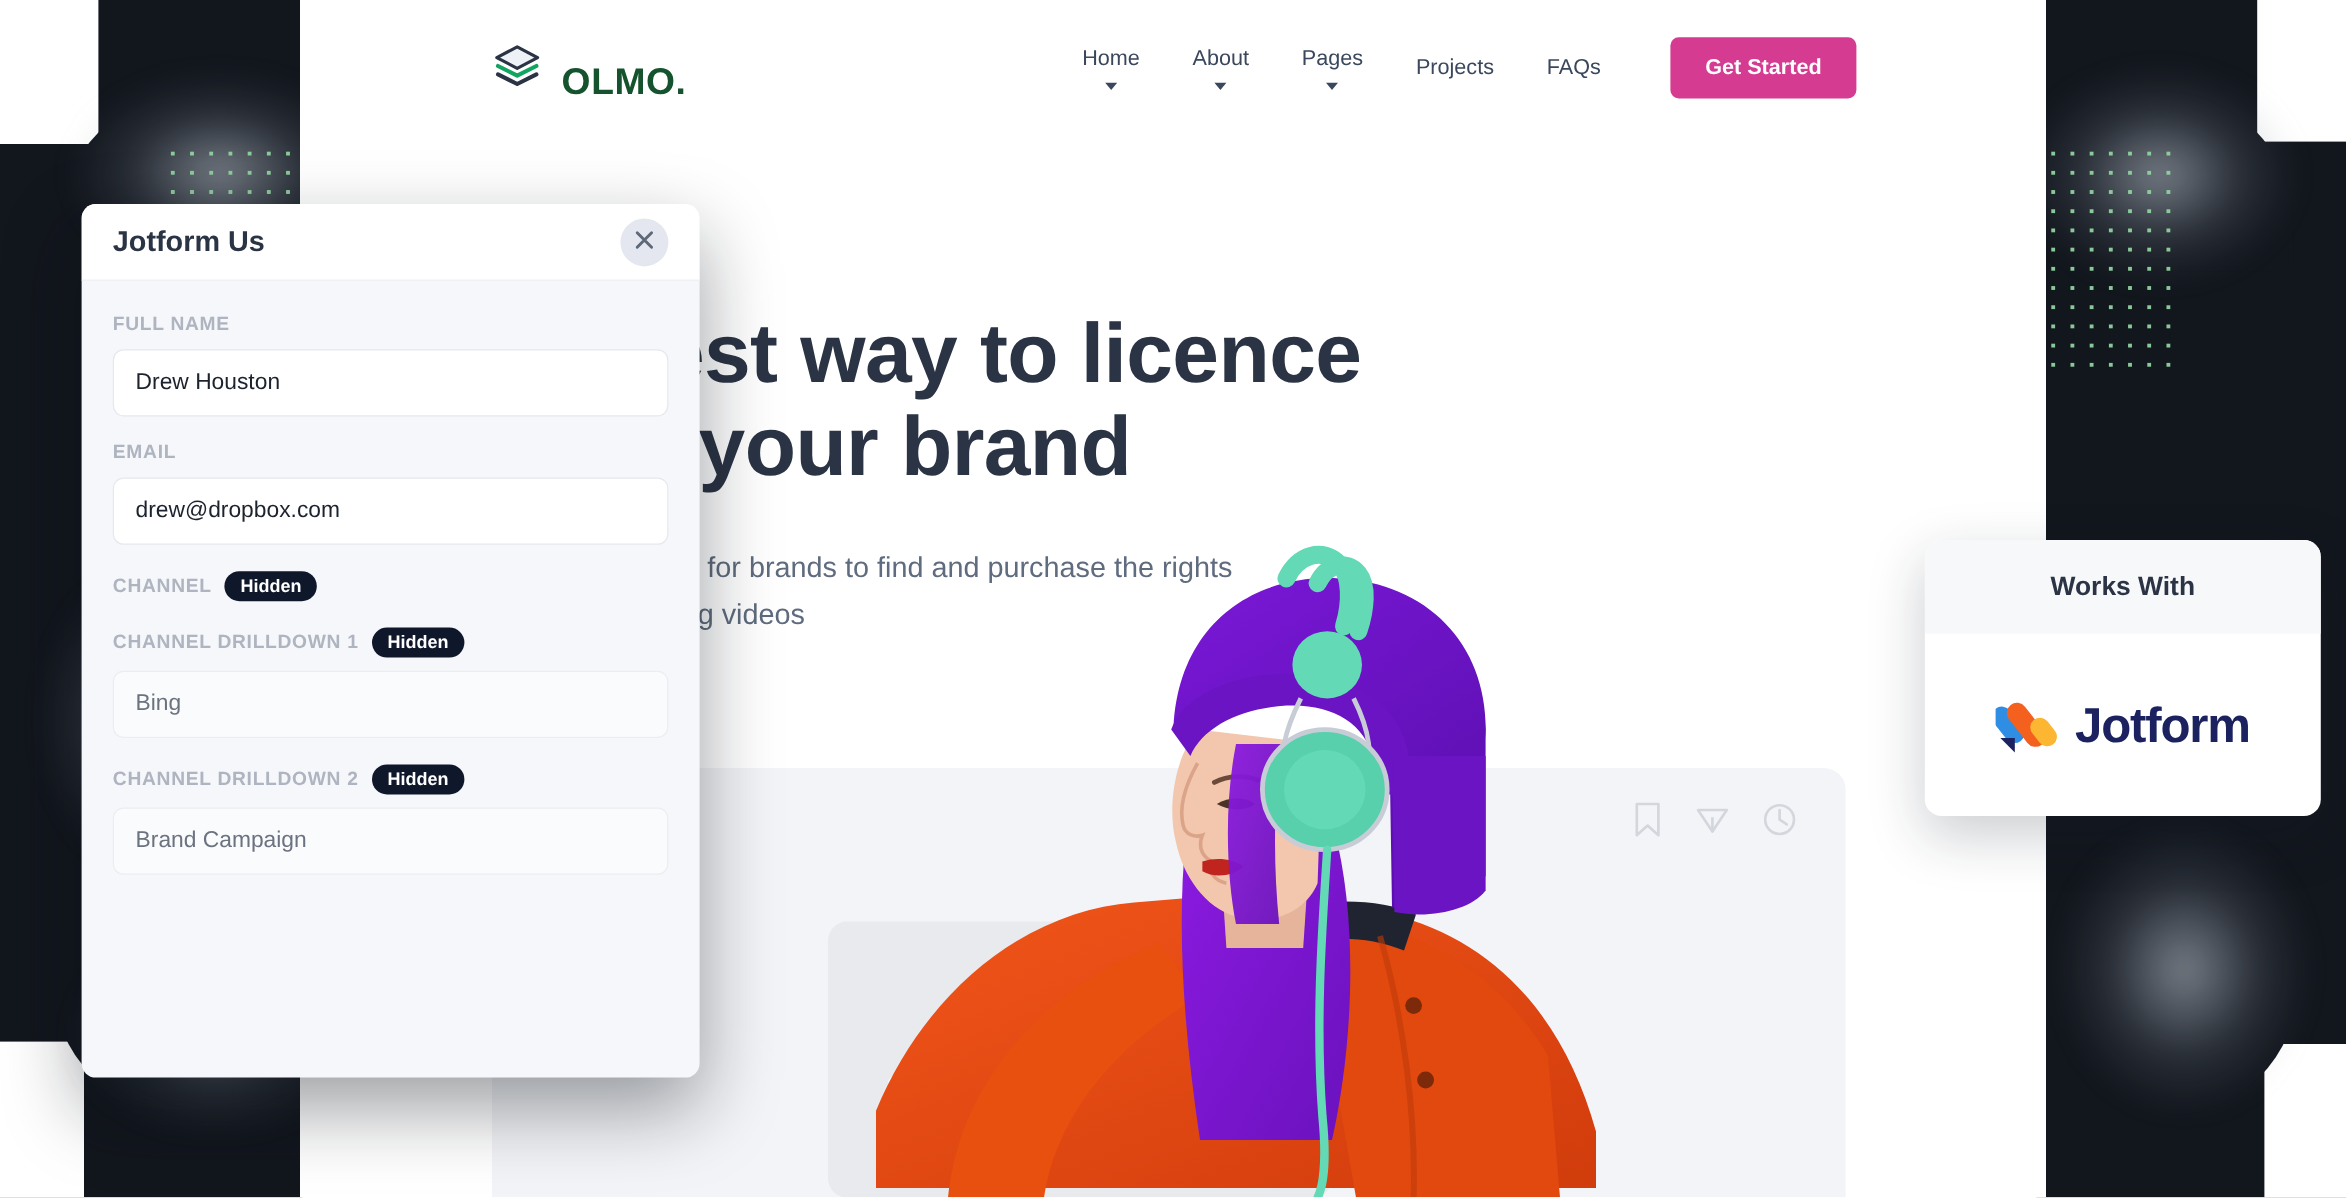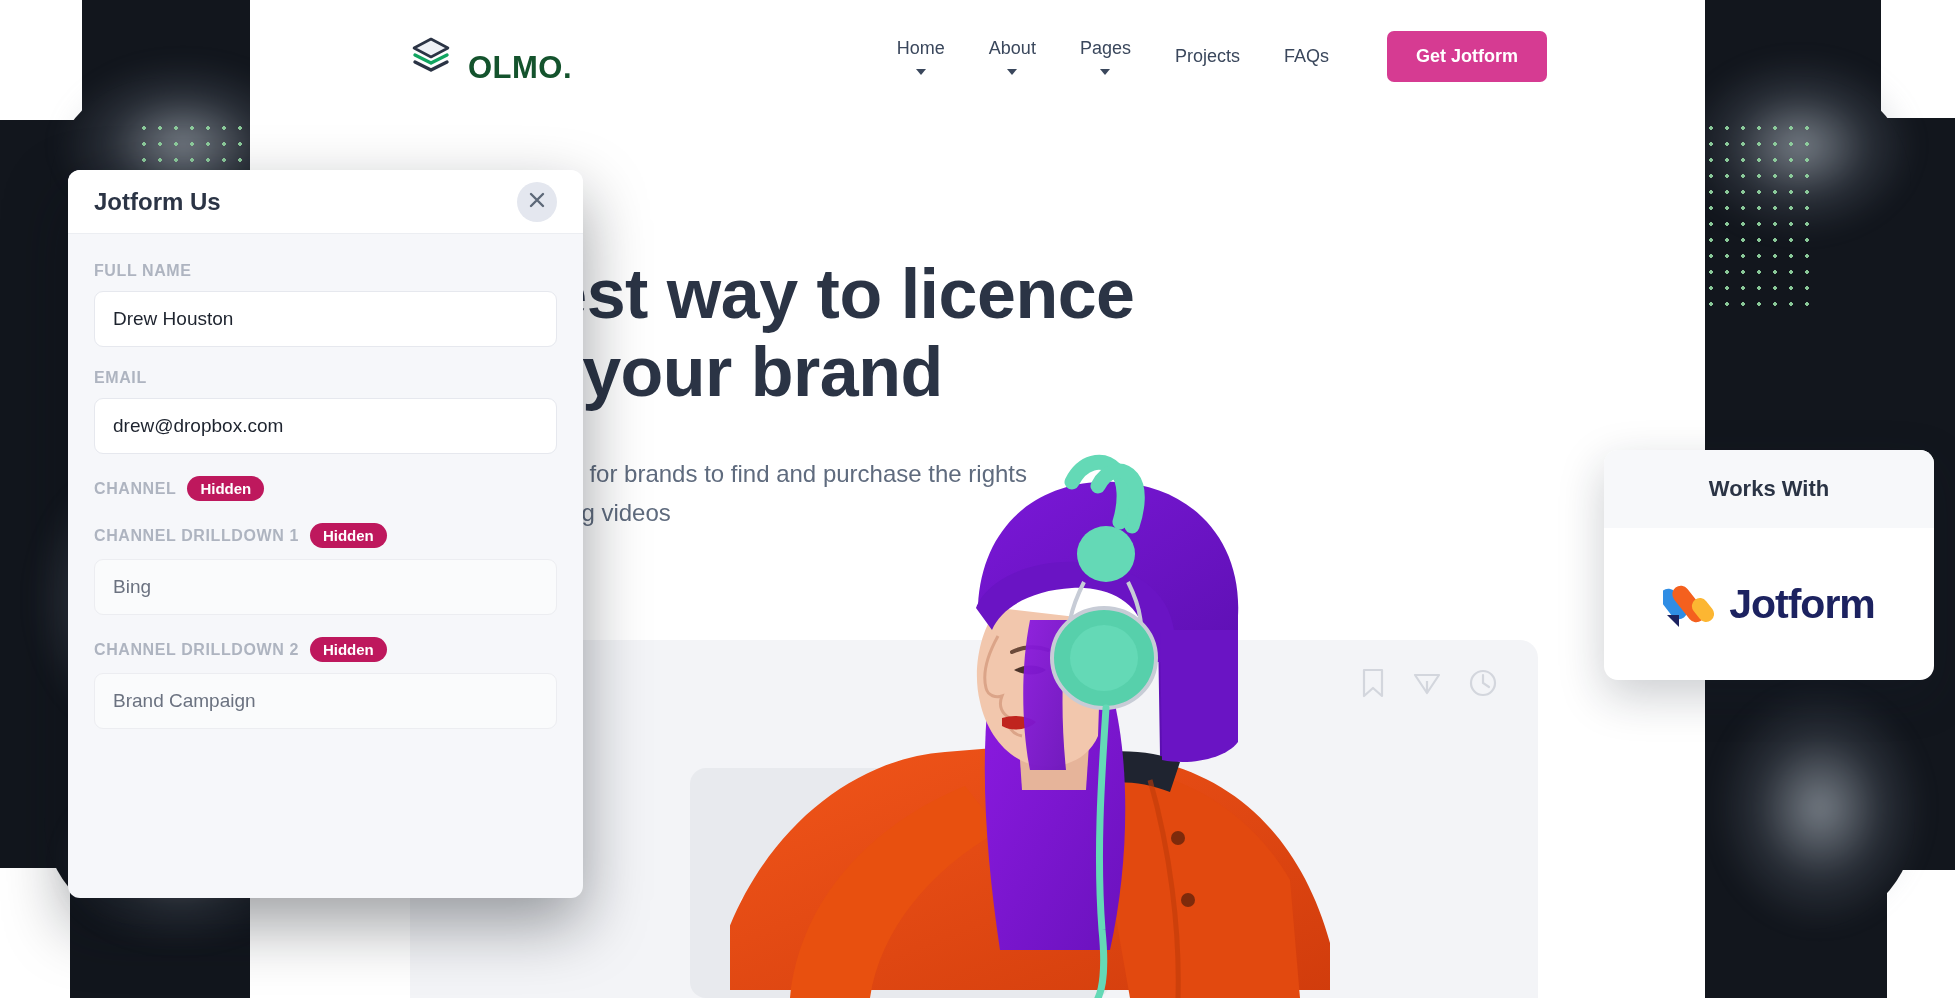--- a/index.html
+++ b/index.html
@@ -173,21 +173,21 @@
   }
   .modal-body { padding: 28px 26px 0 26px; }
 
   .field { margin-bottom: 22px; }
   .field-label-row { display:flex; align-items:center; gap:11px; margin-bottom:11px; }
   .field-label {
     font-size: 16px; font-weight:700; letter-spacing:.6px;
     color:#aeb4c0; text-transform:uppercase;
   }
   .badge {
-    background:#be185d; color:#ffffff;
+    background:#0f172a; color:#ffffff;
     font-size:15px; font-weight:600;
     padding:4px 13px; border-radius:14px; white-space:nowrap;
   }
   .input {
     width: 100%; height: 56px;
     border-radius: 9px;
     border: 1px solid #e6e8ee;
     background:#ffffff;
     font-size: 19px; color:#1d232e;
     padding: 0 18px;
@@ -249,21 +249,21 @@
         <div class="nav-link">
           <span>Pages</span>
           <span class="caret"></span>
         </div>
         <div class="nav-link">
           <span>Projects</span>
         </div>
         <div class="nav-link">
           <span>FAQs</span>
         </div>
-        <button class="cta">Get Jotform</button>
+        <button class="cta">Get Started</button>
       </div>
     </div>
 
     <div class="hero-title">
       <div>easiest way to licence</div>
       <div>c for your brand</div>
     </div>
     <div class="hero-sub">
       <div>e makes it easy for brands to find and purchase the rights</div>
       <div>n their marketing videos</div>

